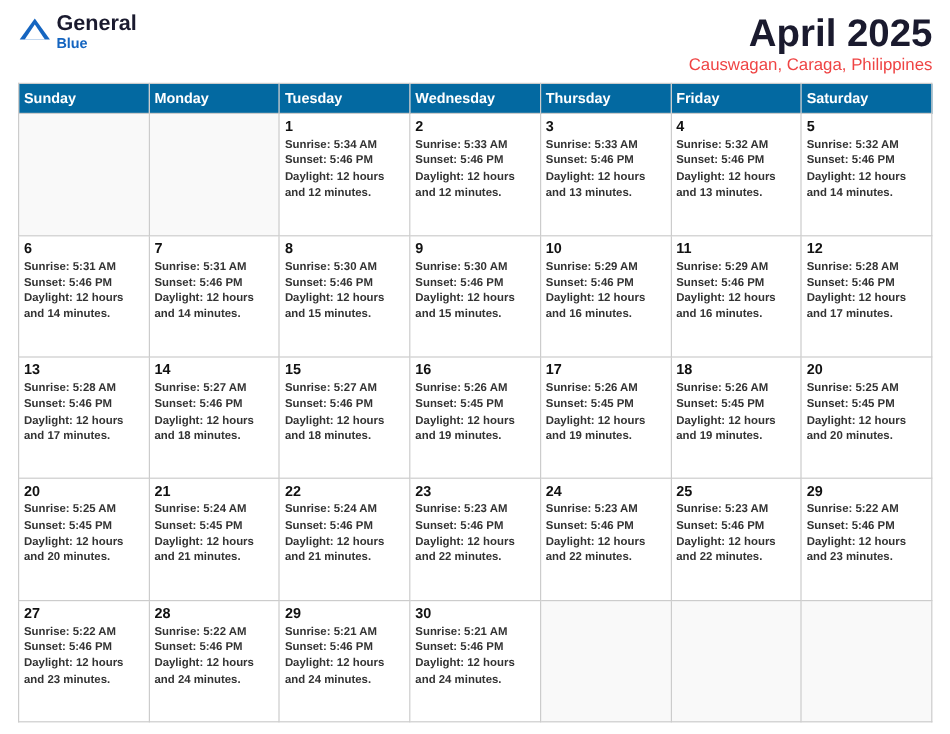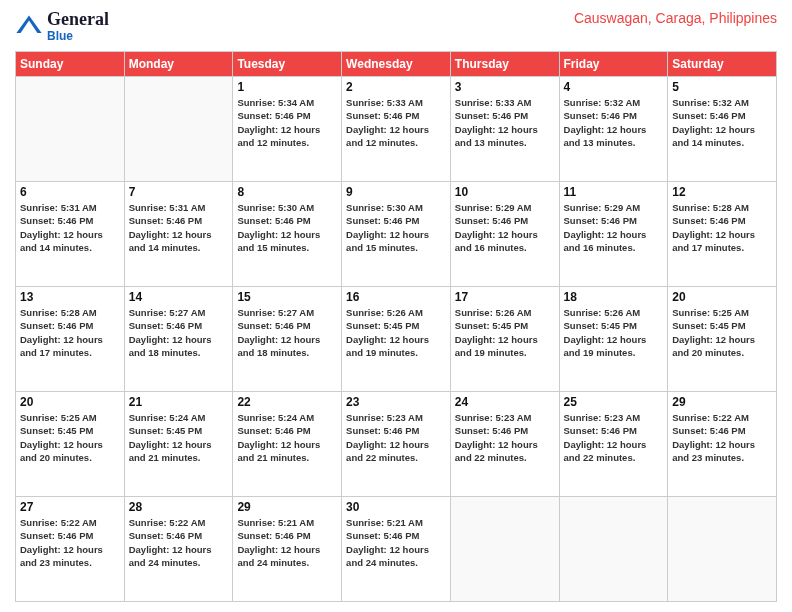--- a/index.html
+++ b/index.html
@@ -29,21 +29,20 @@
     }
     .logo-text {
       display: flex;
       flex-direction: column;
       line-height: 1.1;
     }
     .logo-general {
       font-size: 18px;
       font-weight: bold;
       color: #1a1a2e;
-      font-family: Liberation Serif, serif;
     }
     .logo-blue {
       font-size: 12px;
       font-weight: bold;
       color: #1565c0;
     }
     .logo-icon {
       width: 28px;
       height: 28px;
       margin-right: 4px;
@@ -61,21 +60,21 @@
       font-size: 14px;
       color: #ef4444;
     }
     .calendar {
       flex: 1;
       border-collapse: collapse;
       width: 100%;
       table-layout: fixed;
     }
     .calendar th {
-      background: #ef4444;
+      background: #0369a1;
       color: #fff;
       font-size: 12px;
       font-weight: bold;
       padding: 5px 4px;
       text-align: left;
       border: 1px solid #ccc;
     }
     .calendar td {
       vertical-align: top;
       border: 1px solid #ccc;
@@ -113,20 +112,21 @@
 
         <polygon points="20,5 38,30 2,30" fill="#1565c0"></polygon>
         <polygon points="20,12 32,30 8,30" fill="white"></polygon>
       </svg>
       <div class="logo-text">
         <span class="logo-general">General</span>
         <span class="logo-blue">Blue</span>
       </div>
     </div>
     <div class="title-block">
+      <div class="month-title">April 2025</div>
       <div class="location">Causwagan, Caraga, Philippines</div>
     </div>
   </div>
 
   <table class="calendar">
     <thead>
       <tr>
       <th>Sunday</th>
           <th>Monday</th>
           <th>Tuesday</th>

